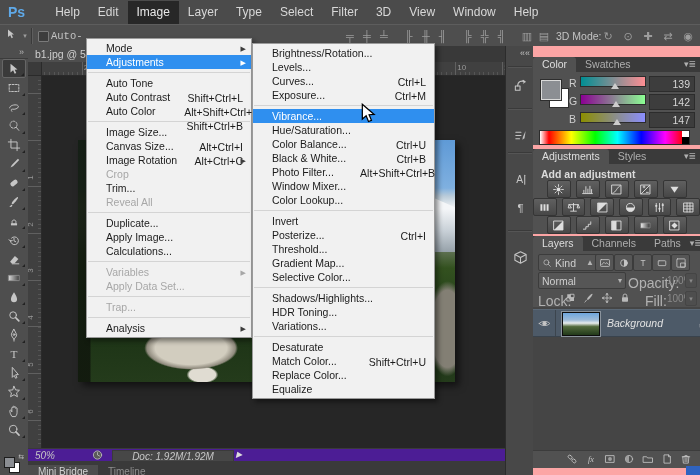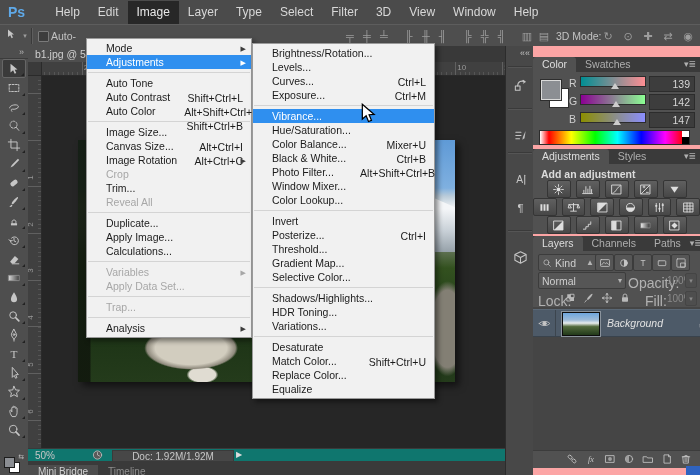--- a/index.html
+++ b/index.html
@@ -46,21 +46,21 @@
      radial-gradient(90px 40px at 18% 62%,rgba(22,42,16,.9) 0 60%,rgba(0,0,0,0) 75%),
      radial-gradient(120px 50px at 62% 72%,rgba(36,62,24,.85) 0 60%,rgba(0,0,0,0) 78%),
      linear-gradient(180deg,#5f9ad6 0px,#7fb0e0 48px,#b9cbd9 56px,#e9edf0 66px,#cdd4da 86px,#8e9aa2 102px,#5d7050 112px,#33511f 128px,#26421c 165px,#1e3517 200px,#243b1b 242px);}
   .peak{position:absolute;left:12px;top:40px;width:365px;height:72px;
     background:linear-gradient(180deg,#f4f6f8 0 40%,#c9d1d8 70%,#96a1a9 100%);
     clip-path:polygon(0 55%,12% 30%,24% 48%,38% 18%,52% 42%,66% 8%,80% 34%,92% 20%,100% 38%,100% 100%,0 100%);}
   
   .tabbar{left:28px;top:46px;width:477px;height:16px;background:#393939;border-bottom:1px solid #2d2d2d;}
   .doctab{position:absolute;left:0;top:0;height:16px;background:#4e4e4e;color:#cfcfcf;font-size:10.5px;line-height:16px;
           padding:0 10px 0 7px;border-right:1px solid #2d2d2d;white-space:nowrap;overflow:hidden;max-width:120px;}
-  .statusbar{left:28px;top:448px;width:477px;height:13px;background:#0f766e;border-top:1px solid #3a3a3a;font-size:10px;color:#c6c6c6;}
+  .statusbar{left:28px;top:448px;width:477px;height:13px;background:#4c1d95;border-top:1px solid #3a3a3a;font-size:10px;color:#c6c6c6;font-style:italic;}
   .docfield{position:absolute;left:84px;top:1px;width:120px;height:11px;background:#474747;border:1px solid #3a3a3a;text-align:center;line-height:11px;}
   .bottomtabs{left:28px;top:461px;width:477px;height:14px;background:#3a3a3a;}
   .btab{display:inline-block;height:14px;line-height:14px;font-size:10px;padding:0 10px;color:#8f8f8f;}
   .btab.active{background:#4d4d4d;color:#d2d2d2;}
   
   .dock{left:505px;top:46px;width:28px;height:429px;background:#484848;border-left:1px solid #2c2c2c;border-right:1px solid #2c2c2c;}
   .dockicon{position:absolute;left:0;width:28px;text-align:center;color:#c0c0c0;}
   .docksep{position:absolute;left:2px;width:24px;height:1px;background:#3a3a3a;border-bottom:1px solid #555;}
   
   .panels{left:533px;top:46px;width:167px;height:429px;background:#fca5a5;}
@@ -125,21 +125,21 @@
     <span id="menubar-items"><span class="mbi">Help</span><span class="mbi">Edit</span><span class="mbi active">Image</span><span class="mbi">Layer</span><span class="mbi">Type</span><span class="mbi">Select</span><span class="mbi">Filter</span><span class="mbi">3D</span><span class="mbi">View</span><span class="mbi">Window</span><span class="mbi">Help</span></span>
   </div>
 
   <div class="abs optionsbar" id="optionsbar">
       <span class="obicon" style="left: 3px;"><svg class="ic" width="12" height="12" viewBox="0 0 16 16">
           <path d="M4 2 L4 12 L7 9.5 L8.8 13.5 L10.6 12.7 L8.8 8.8 L12 8.5 Z" fill="#c6c6c6" stroke="none"></path>
         </svg></span>
       <span class="obicon" style="left: 17px; font-size: 7px;">▾</span>
       <span class="obdivider" style="left: 31px;"></span>
       <span class="checkbox" style="left: 38px;"></span>
-      <span class="oblabel" style="left: 51px;">Auto-</span>
+      <span class="oblabel" style="left: 51px; font-family: Liberation Mono, monospace;">Auto-</span>
       <span class="obicon" style="left: 342px;">╤</span>
       <span class="obicon" style="left: 359px;">╪</span>
       <span class="obicon" style="left: 376px;">╧</span>
       <span class="obicon" style="left: 401px;">╟</span>
       <span class="obicon" style="left: 418px;">╫</span>
       <span class="obicon" style="left: 435px;">╢</span>
       <span class="obicon" style="left: 460px;">╠</span>
       <span class="obicon" style="left: 477px;">╬</span>
       <span class="obicon" style="left: 494px;">╣</span>
       <span class="obicon" style="left: 519px;">▥</span>
@@ -737,21 +737,21 @@
         <span class="lab">Exposure...</span>
       </div>
       <div class="msep">
         <div></div>
       </div>
       <div class="mi hl">
         <span class="lab">Vibrance...</span>
       </div>
       <div class="mi">
         <span class="lab">Hue/Saturation...</span>
-        <span class="sc">Mixer+U</span>
+        <span class="sc">Ctrl+U</span>
       </div>
       <div class="mi">
         <span class="lab">Color Balance...</span>
         <span class="sc">Ctrl+B</span>
       </div>
       <div class="mi">
         <span class="lab">Black &amp; White...</span>
         <span class="sc">Alt+Shift+Ctrl+B</span>
       </div>
       <div class="mi">

